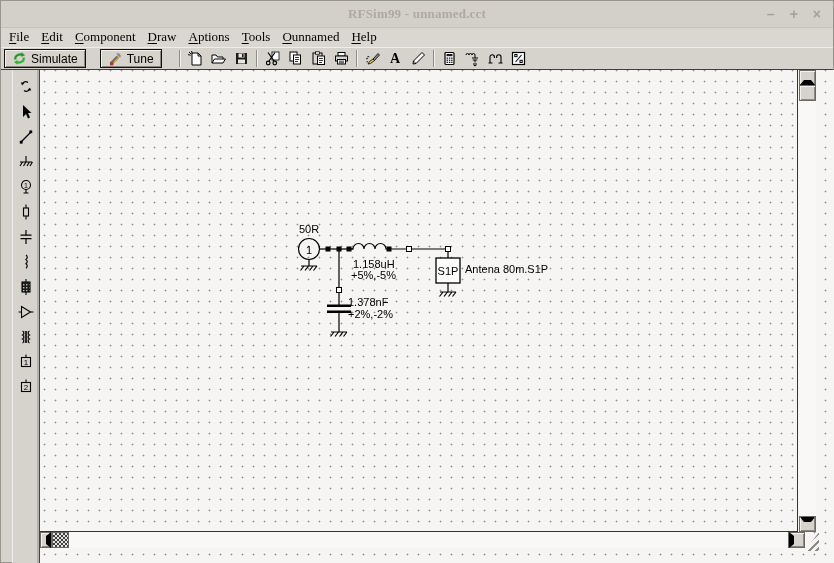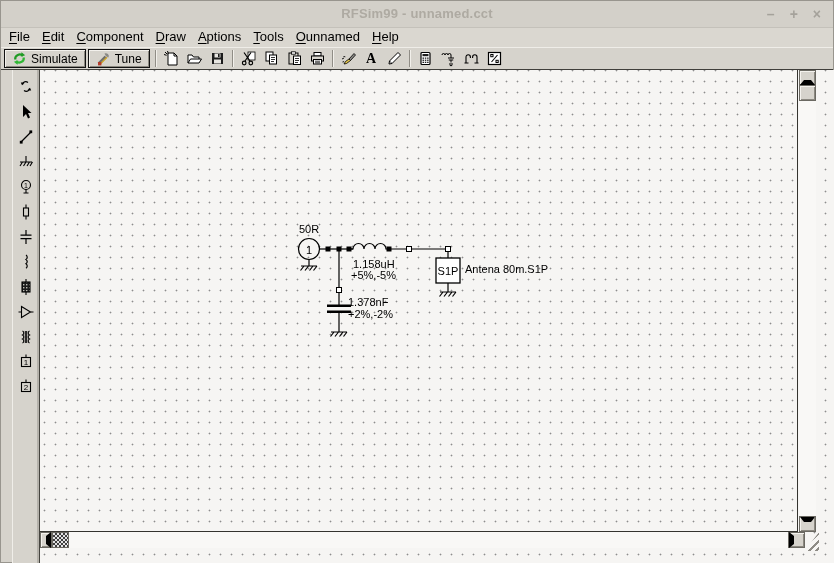--- a/index.html
+++ b/index.html
@@ -6,38 +6,38 @@
   html,body { width:834px; height:563px; overflow:hidden; }
   body { font-family:"Liberation Sans", sans-serif; background:#d6d3cc; }
 
   .window { position:relative; width:834px; height:563px; background:#d6d3cc;
             border:1px solid #98958e; }
 
   
   .titlebar { position:relative; height:27px; background:#d3d0c9;
               border-bottom:1px solid #c4c1ba; }
   .title-text { position:absolute; left:0; right:0; top:5px; text-align:center;
-                font-size:13px; font-weight:bold; color:#aeaaa2; letter-spacing:.2px; }
+                font-size:13px; font-weight:bold; color:#aeaaa2; letter-spacing:.2px;font-family:Liberation Serif, serif; }
   .win-controls { position:absolute; right:12px; top:4px; display:flex; gap:15px; }
   .win-controls span { font-size:14px; font-weight:bold; color:#a5a29b; line-height:18px;
                        cursor:default; }
 
   
   .menubar { display:flex; align-items:center; height:19px; background:#dad7d0;
              padding-left:2px; font-size:13px; color:#000; }
-  .menu-item { padding:0 6px 2px; white-space:nowrap; }
+  .menu-item { padding:0 6px 2px; white-space:nowrap;font-family:Liberation Serif, serif; }
   .mn { text-decoration:underline; text-underline-offset:2px; }
 
   
   .toolbar { display:flex; align-items:center; height:23px; background:#d6d3cc;
              border-top:1px solid #efede8; border-bottom:1px solid #403f3b; padding-left:3px; }
   .tb-big-btn { display:inline-flex; align-items:center; gap:4px; height:19px; padding:0 7px;
                 background:#d6d3cc; border:1px solid #111;
                 box-shadow:inset 1px 1px 0 #f3f1ec, inset -1px -1px 0 #8b8880;
-                font-size:12px; color:#000; margin-right:2px; }
+                font-size:12px; color:#000; margin-right:14px; }
   .tb-btn { width:23px; height:21px; display:inline-flex; align-items:center; justify-content:center;
             background:transparent; border:none; }
   .tb-sep { width:2px; height:17px; margin:0 3px;
             border-left:1px solid #908d86; border-right:1px solid #f2f0eb; }
   .tb-text-glyph { font-weight:bold; font-size:14px; color:#000; font-family:"Liberation Serif", serif; }
 
   
   .workspace { position:absolute; left:11px; top:69px; width:832px; height:493px;
                background-color:#f6f5f3;
                background-image:radial-gradient(circle, #8d8d8d 0.9px, rgba(0,0,0,0) 1.05px);

